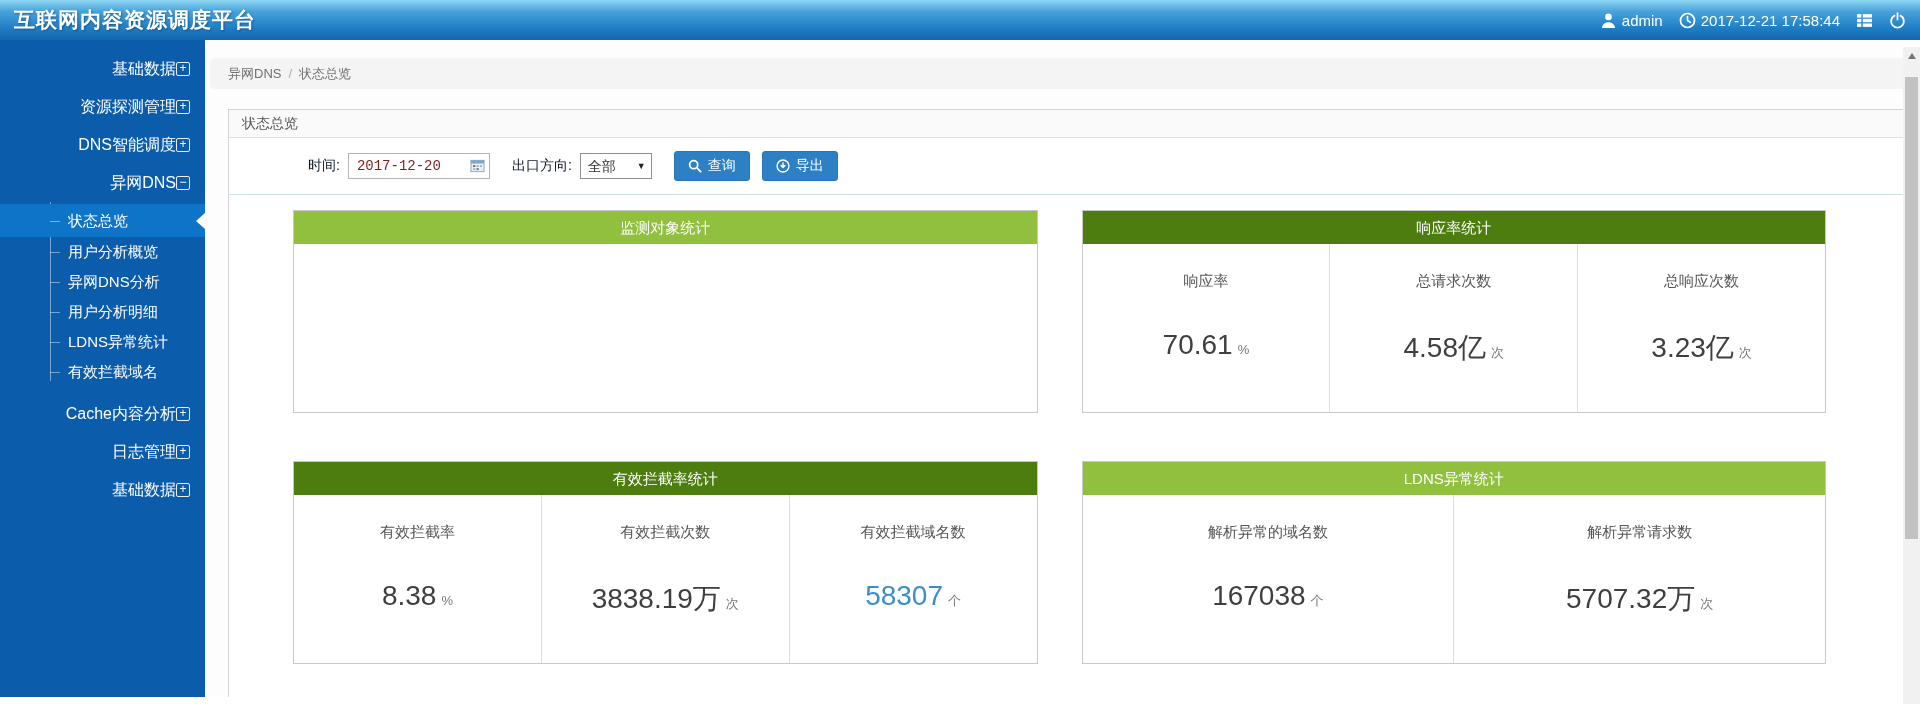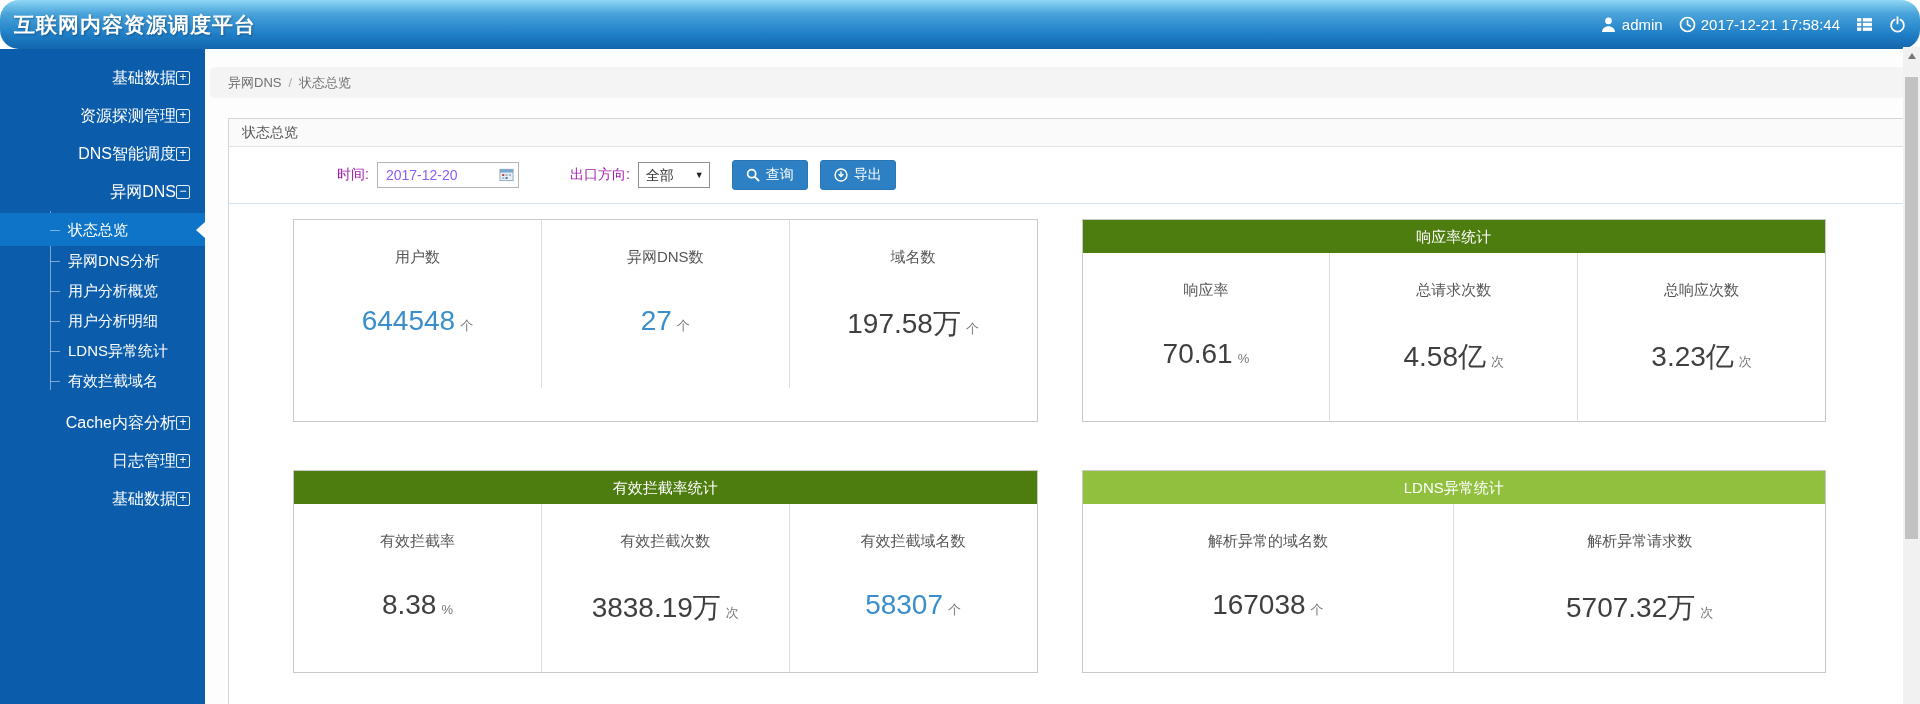--- a/index.html
+++ b/index.html
@@ -1,22 +1,22 @@
 <!DOCTYPE html>
 <html><head>
 <meta charset="utf-8">
 <style>
   * { margin:0; padding:0; box-sizing:border-box; }
   html,body { width:1920px; height:704px; overflow:hidden; background:#fff;
               font-family:"Liberation Sans","DejaVu Sans",sans-serif; }
 
   
-  .app-header { position:relative; height:49px;
+  .app-header { position:relative; height:40px;
     background:linear-gradient(180deg,#8ed7f4 0%,#49a3da 28%,#1f7ec6 70%,#1366ac 100%);
-    display:flex; align-items:center; justify-content:space-between; padding:0 14px;border-radius:19px; }
+    display:flex; align-items:center; justify-content:space-between; padding:0 14px; }
   .app-title { color:#fff; font-size:21px; font-weight:bold; letter-spacing:1px;
     text-shadow:1px 1px 2px rgba(0,40,80,.45); }
   .header-right { display:flex; align-items:center; gap:16px; color:#fff; font-size:15px; }
   .header-group { display:flex; align-items:center; gap:5px; }
   .hicon { width:17px; height:17px; display:inline-block; }
   .hicon svg { width:100%; height:100%; display:block; }
 
   
   .shell { display:flex; height:657px; }
   .sidebar { width:205px; background:#0b5cab; flex:none; padding-top:10px; position:relative; }
@@ -46,24 +46,24 @@
   .crumb-sep { color:#aaa; }
 
   
   .panel { margin:20px 13px 0 23px; background:#fff; border:1px solid #d5d5d5; }
   .panel-header { height:28px; line-height:27px; background:#fafafa;
     border-bottom:1px solid #e0e0e0; padding-left:13px; font-size:14px; color:#555; }
 
   
   .filter-bar { display:flex; align-items:center; height:57px; padding-left:79px;
     border-bottom:1px solid #cfe2f0; background:#fff; }
-  .f-label { font-size:14px; color:#a21caf; margin-right:8px;margin-left:29px; }
+  .f-label { font-size:14px; color:#0f172a; margin-right:8px; }
   .date-wrap { position:relative; margin-right:22px; }
   .date-input { width:142px; height:26px; border:1px solid #b5b5b5; font-size:14px;
-    color:#8b5cf6; padding:0 40px 0 8px; font-family:Liberation Sans, sans-serif; }
+    color:#7f1d1d; padding:0 40px 0 8px; font-family:Liberation Mono, monospace; }
   .cal-icon { position:absolute; right:5px; top:5px; width:15px; height:15px; cursor:pointer; }
   .cal-icon svg { width:100%; height:100%; display:block; }
   .select-box { position:relative; width:72px; height:26px; border:1px solid #8f8f8f;
     background:#fff; font-size:14px; color:#333; line-height:24px; padding-left:7px;
     margin-right:22px; cursor:pointer; }
   .select-arrow { position:absolute; right:5px; top:0; font-size:9px; color:#222; line-height:25px; }
   .btn { height:30px; padding:0 13px; background:#2e80c4; border:1px solid #2a76b5; border-radius:3px;
     color:#fff; font-size:14px; display:flex; align-items:center; gap:6px; cursor:pointer; margin-right:12px; }
   .btn svg { width:14px; height:14px; display:block; }
 
@@ -147,22 +147,22 @@
         <span>DNS智能调度</span>
         <span class="expand-box">+</span>
       </div>
       <div class="side-item">
         <span>异网DNS</span>
         <span class="expand-box">−</span>
       </div>
       <div class="submenu">
         <div class="tree-line"></div>
         <div class="sub-item active"><span class="tick"></span><span>状态总览</span></div>
+        <div class="sub-item"><span class="tick"></span><span>用户分析概览</span></div>
         <div class="sub-item"><span class="tick"></span><span>异网DNS分析</span></div>
-        <div class="sub-item"><span class="tick"></span><span>用户分析概览</span></div>
         <div class="sub-item"><span class="tick"></span><span>用户分析明细</span></div>
         <div class="sub-item"><span class="tick"></span><span>LDNS异常统计</span></div>
         <div class="sub-item"><span class="tick"></span><span>有效拦截域名</span></div>
       </div>
       <div class="side-item">
         <span>Cache内容分析</span>
         <span class="expand-box">+</span>
       </div>
       <div class="side-item">
         <span>日志管理</span>
@@ -221,34 +221,21 @@
                 <circle cx="8" cy="8" r="6.8" fill="none" stroke="#fff" stroke-width="1.6"></circle>
                 <path d="M8 4.4v5M5.8 7.4 8 9.8l2.2-2.4" fill="none" stroke="#fff" stroke-width="1.6" stroke-linecap="round" stroke-linejoin="round"></path>
               </svg>
           </span>
           <span>导出</span>
         </span>
       </div>
 
       <div class="cards" id="cards">
           <div class="card">
-            <div class="card-body">
-              <div class="stat-col">
-                <div class="stat-label">用户数</div>
-                <div class="stat-value link"><span>644548</span><span class="stat-unit">个</span></div>
-              </div>
-              <div class="stat-col">
-                <div class="stat-label">异网DNS数</div>
-                <div class="stat-value link"><span>27</span><span class="stat-unit">个</span></div>
-              </div>
-              <div class="stat-col">
-                <div class="stat-label">域名数</div>
-                <div class="stat-value"><span>197.58万</span><span class="stat-unit">个</span></div>
-              </div>
-            </div>
+            <div class="card-header green">监测对象统计</div>
           </div>
           <div class="card">
             <div class="card-header blue">响应率统计</div>
             <div class="card-body">
               <div class="stat-col">
                 <div class="stat-label">响应率</div>
                 <div class="stat-value"><span>70.61</span><span class="stat-unit">%</span></div>
               </div>
               <div class="stat-col">
                 <div class="stat-label">总请求次数</div>

